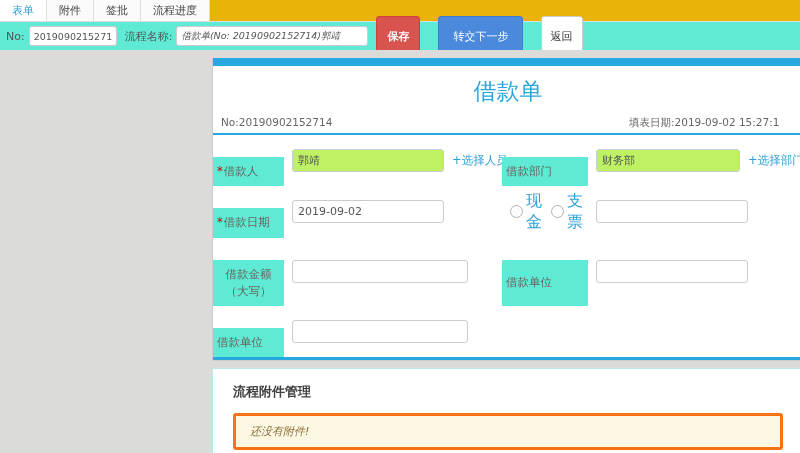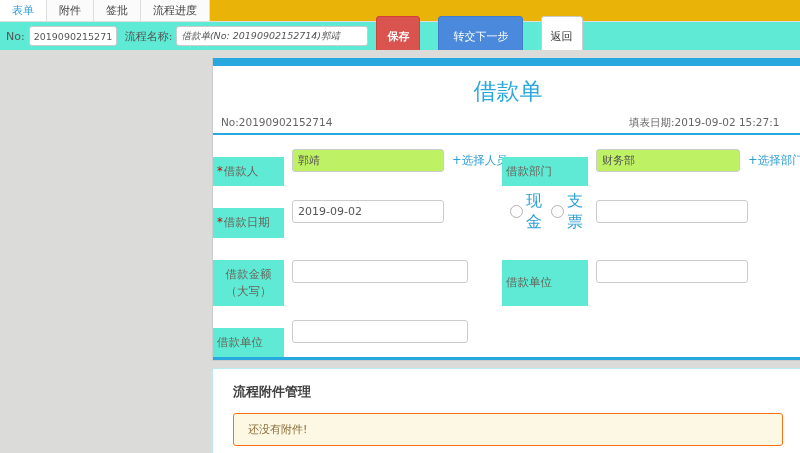--- a/index.html
+++ b/index.html
@@ -50,22 +50,22 @@
   .sel-link{font-size:11.5px;color:#2e9fd6;text-decoration:none;margin-left:8px;white-space:nowrap;}
   .radio{display:inline-flex;align-items:center;margin-right:9px;cursor:pointer;}
   .rc{width:11px;height:11px;border:1px solid #b3b3b3;border-radius:50%;background:#fdfdfd;
       margin-right:3px;flex:0 0 auto;}
   .radio span.rl{font-size:16px;color:#2e9fd6;}
 
   
   .attach-panel{margin-top:7px;background:#fff;border:1px solid #bce8f1;border-radius:2px;
                 padding:12px 20px 14px;}
   .attach-head{font-size:13px;font-weight:bold;color:#404040;margin:2px 0 12px;}
-  .alert{background:#fcf8e3;border:1px solid #f97316;border-radius:3px;color:#8a6d3b;
-         font-size:11px;padding:8px 14px;}
+  .alert{background:#fcf8e3;border:3px solid #f97316;border-radius:3px;color:#8a6d3b;
+         font-size:11px;padding:8px 14px;font-style:italic;}
   .btn-upload{margin-top:10px;background:#337ab7;border:1px solid #2e6da4;color:#fff;
               font-size:11px;font-weight:bold;border-radius:3px;height:21px;padding:0 10px;
               cursor:pointer;font-family:inherit;}
 
   
   .sign-panel{margin-top:10px;background:#fff;border:1px solid #ebccd1;border-radius:2px;
               padding:12px 20px 14px;height:140px;}
 </style>
 </head>
 <body>

